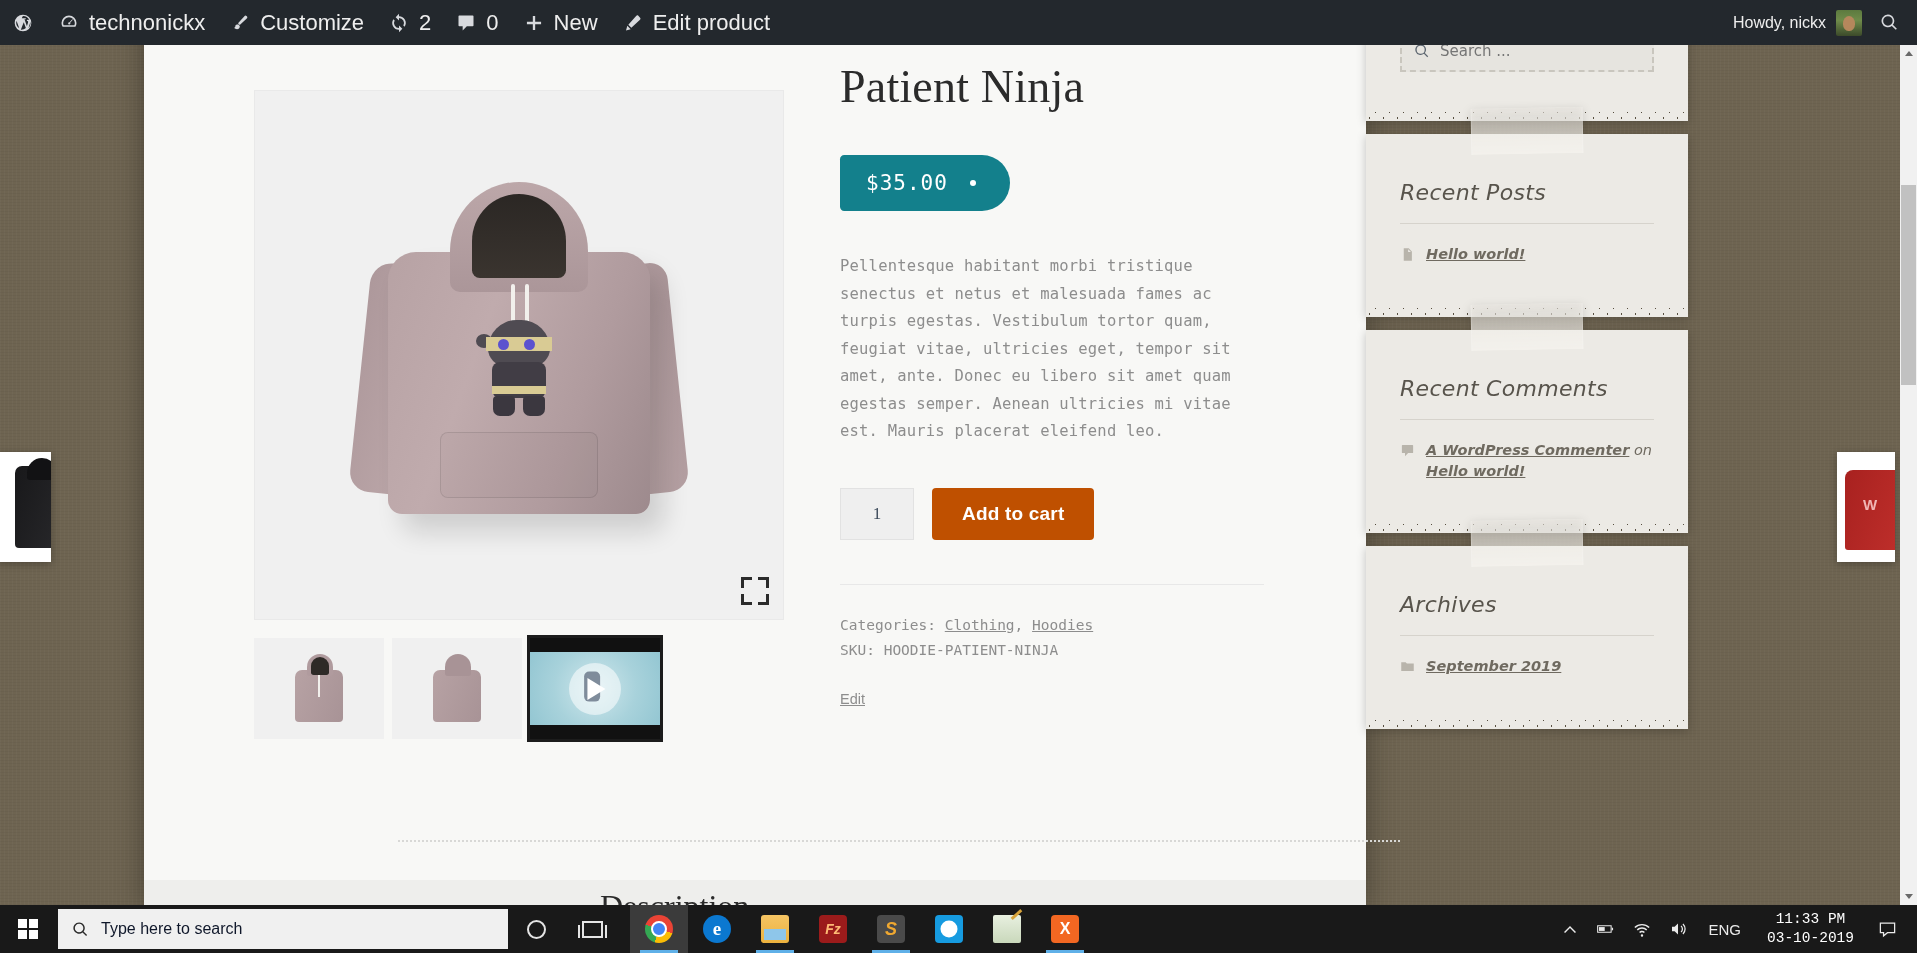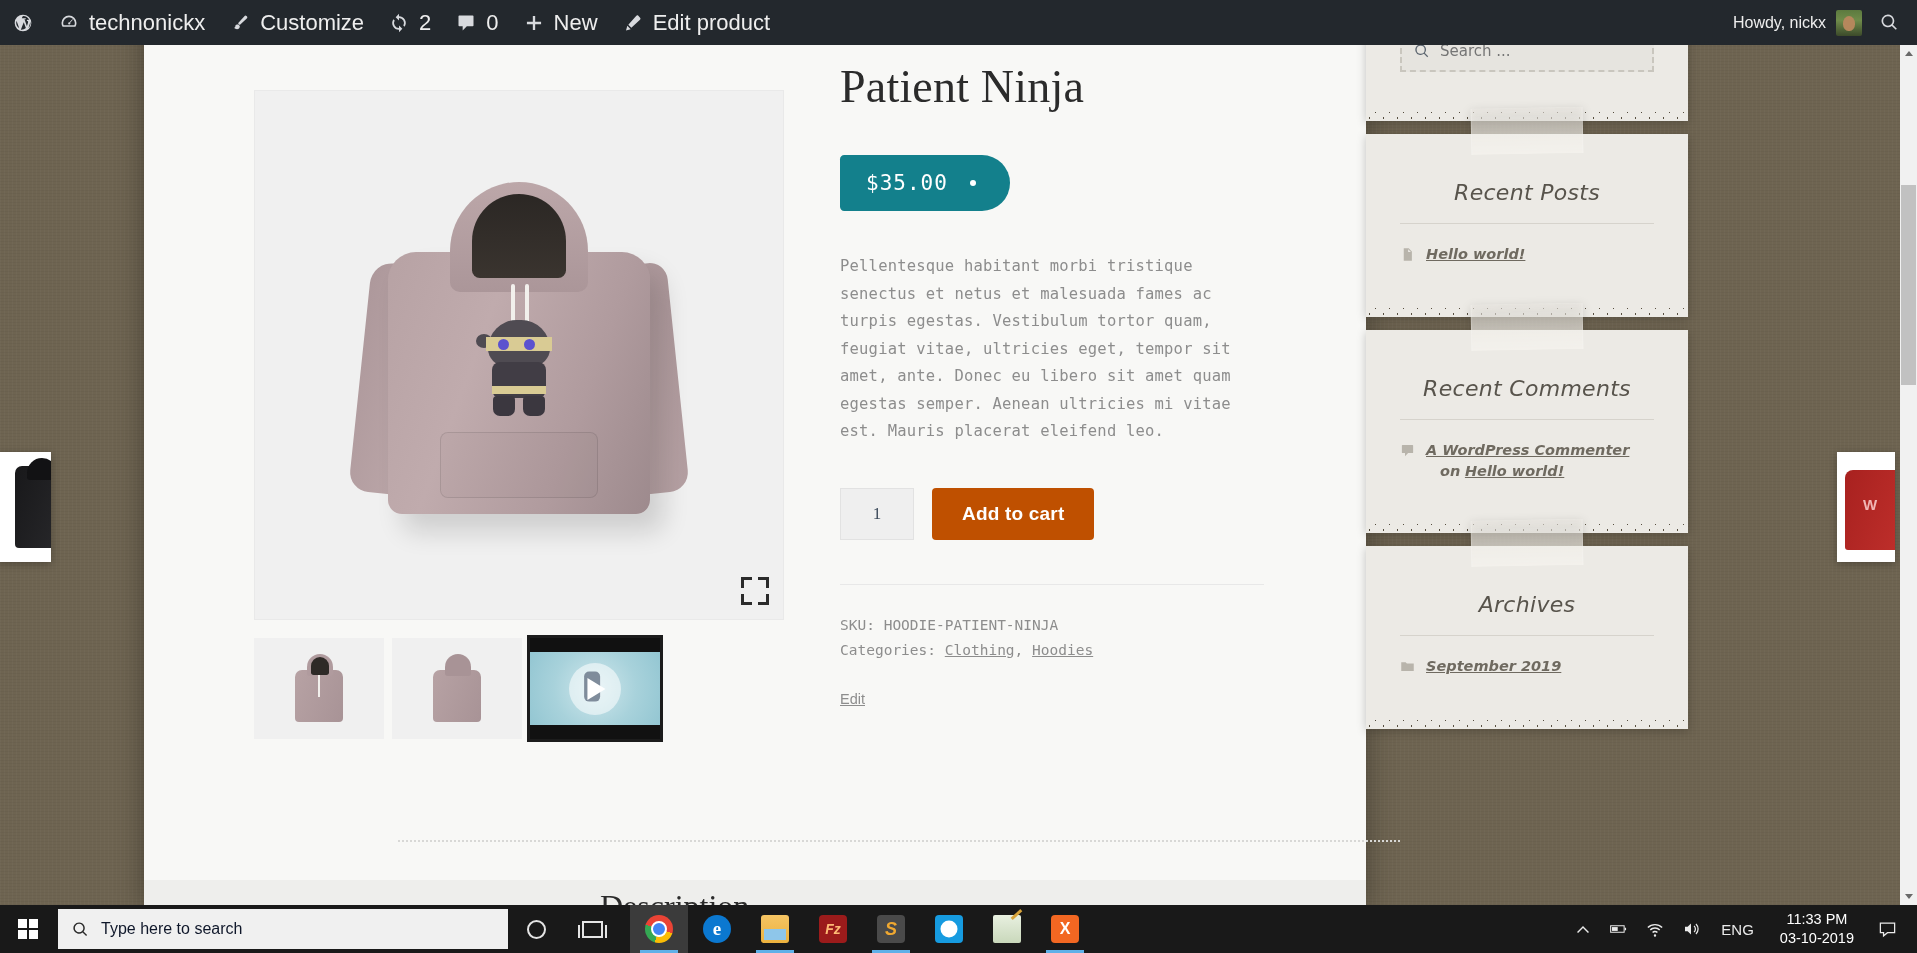--- a/index.html
+++ b/index.html
@@ -208,32 +208,32 @@
     background-size:14px 14px;
   }
   .tape {
     position:absolute; left:50%; top:-26px; transform:translateX(-50%) rotate(-1deg);
     width:112px; height:46px;
     background:linear-gradient(180deg, rgba(235,232,226,.55) 0%, rgba(245,243,238,.78) 100%);
     border-left:1px solid rgba(255,255,255,.18); border-right:1px solid rgba(255,255,255,.18);
   }
   .w-title {
     font-family:"DejaVu Sans", sans-serif; font-style:italic; font-weight:normal;
-    font-size:22px; color:#58544c; margin-bottom:18px; letter-spacing:.3px;text-align:center;
+    font-size:22px; color:#58544c; margin-bottom:18px; letter-spacing:.3px;
   }
   .w-rule { border-top:1px solid #d6d3cc; margin-bottom:20px; }
   .w-li { display:flex; gap:11px; align-items:flex-start; margin-bottom:8px; }
   .w-li .ic { flex:0 0 auto; margin-top:3px; }
   .w-li .ic svg { width:15px; height:15px; fill:#b8b4ab; }
   .w-li .tx {
     font-family:"DejaVu Sans", sans-serif; font-style:italic;
     font-size:14.5px; line-height:21px; color:#6f6a60;
   }
   .w-li .tx a { color:#6f6a60; text-decoration:underline; font-weight:bold; }
-  .w-li .tx .on { text-decoration:none; font-weight:bold;margin-left:14px; }
+  .w-li .tx .on { text-decoration:none; font-weight:normal; }
 
   #search-widget {
     position:relative; margin-bottom:22px;
     background:#eceae5; padding:30px 34px 40px 34px;
     filter:drop-shadow(0 2px 5px rgba(0,0,0,.22));
   }
   #search-widget:after {
     content:""; position:absolute; left:0; right:0; bottom:-9px; height:10px;
     background:
       repeating-linear-gradient(135deg,#eceae5 0 7px, transparent 7px 8px),
@@ -319,21 +319,21 @@
     width:17px; height:17px; border-radius:50%; background:#fff; }
   .ic-paint { background:linear-gradient(180deg,#e8f0e0,#c9d8bb); border-radius:2px; position:relative; }
   .ic-paint:after { content:""; position:absolute; right:-2px; top:-2px; width:13px; height:3px;
     background:#d8a33a; transform:rotate(-42deg); }
   .ic-xampp { background:#f26722; color:#fff; font-size:16px; }
   #tray { margin-left:auto; display:flex; align-items:center; gap:0; padding-right:6px; }
   .tray-ic { padding:0 9px; height:48px; display:flex; align-items:center; cursor:pointer; }
   .tray-ic svg { width:18px; height:18px; fill:#eaeaea; }
   #tray-lang { padding:0 12px; color:#eaeaea; font-size:15px; font-family:"Liberation Sans", sans-serif; cursor:pointer; }
   #clock { padding:0 14px; color:#fff; font-size:14.5px; line-height:19px; text-align:center; cursor:pointer;
-    font-family:Liberation Sans, sans-serif; }
+    font-family:Liberation Mono, monospace; }
   #notif { padding:0 14px 0 10px; height:48px; display:flex; align-items:center; cursor:pointer; }
   #notif svg { width:19px; height:19px; stroke:#eaeaea; fill:none; stroke-width:1.6; }
 </style>
 </head>
 <body>
 
 <div id="page">
 
   <div id="adminbar">
     <div class="ab-group">
@@ -478,27 +478,27 @@
 
         <p id="short-desc">Pellentesque habitant morbi tristique senectus et netus et malesuada fames ac turpis egestas. Vestibulum tortor quam, feugiat vitae, ultricies eget, tempor sit amet, ante. Donec eu libero sit amet quam egestas semper. Aenean ultricies mi vitae est. Mauris placerat eleifend leo.</p>
 
         <div id="cart-row">
           <input id="qty" type="text" value="1" style="">
           <button id="add-to-cart">Add to cart</button>
         </div>
 
         <div id="meta">
           <div>
-            <span>SKU:</span>
-            <span>HOODIE-PATIENT-NINJA</span>
-          </div>
-          <div>
             <span>Categories:</span>
             <a href="#">Clothing</a><span>,</span>
             <a href="#">Hoodies</a>
+          </div>
+          <div>
+            <span>SKU:</span>
+            <span>HOODIE-PATIENT-NINJA</span>
           </div>
           <a id="edit-link" href="#">Edit</a>
         </div>
       </div>
     </div>
 
     <div id="dotted-sep"></div>
   </div>
 
   <div id="desc-band"></div>

